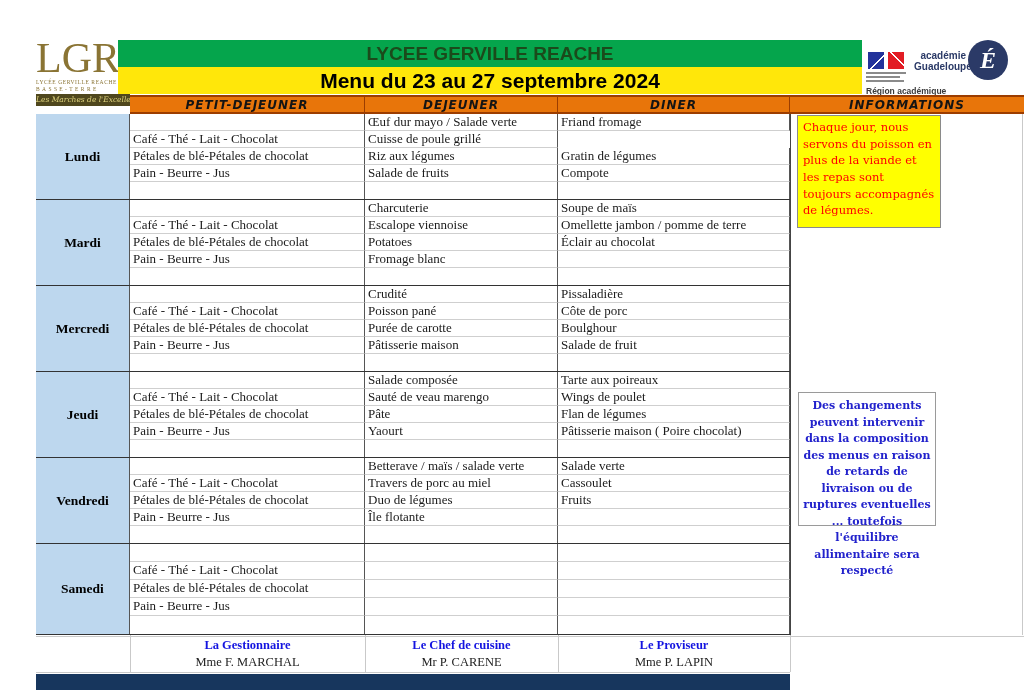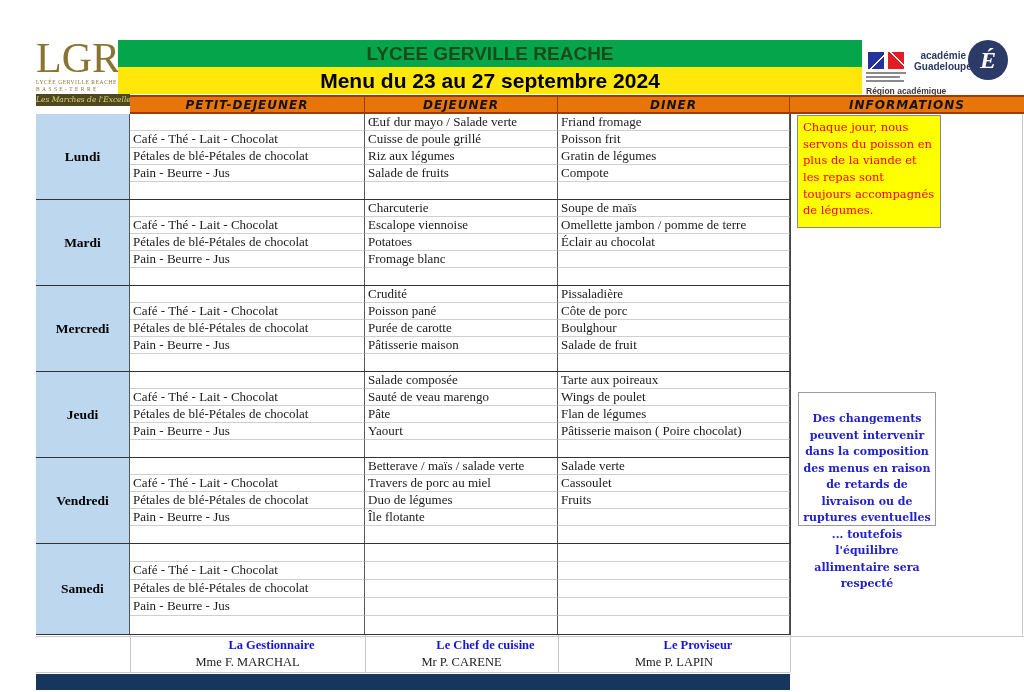--- a/index.html
+++ b/index.html
@@ -58,27 +58,27 @@
   .mc.last{border-bottom:none;}
 
   
   .info-left-line{position:absolute;left:790px;top:114px;width:0;height:521px;border-left:1px solid #444;}
   .info-right-line{position:absolute;left:1022px;top:114px;width:0;height:521px;border-left:1px solid #c9c9c9;}
   .note-yellow{position:absolute;left:797px;top:115px;width:144px;height:113px;background:#FFFF00;
                border:1px solid #8a8a8a;color:#FF0000;font-family:"DejaVu Serif",serif;font-weight:normal;
                font-size:11.5px;line-height:1.45;padding:3px 5px;box-sizing:border-box;}
   .note-blue{position:absolute;left:798px;top:392px;width:138px;height:134px;background:#fff;
              border:1px solid #9a9a9a;color:#2222CC;font-family:"DejaVu Serif",serif;font-weight:bold;
-             font-size:11px;line-height:1.5;text-align:center;padding:18px 3px;box-sizing:border-box;}
+             font-size:11px;line-height:1.5;text-align:center;padding:5px 3px;box-sizing:border-box;}
 
   
   .sig-row{position:absolute;left:130px;width:660px;display:flex;}
   .sig-cell{text-align:center;}
   .sc0{width:235px;} .sc1{width:193px;} .sc2{width:232px;}
-  #sig-titles{top:638px;color:#1414E0;font-weight:bold;font-size:12.5px;margin-left:24px;}
+  #sig-titles{top:638px;color:#1414E0;font-weight:bold;font-size:12.5px;}
   #sig-names{top:655px;color:#222;font-size:12.5px;}
   .sig-hline{position:absolute;left:36px;width:988px;height:0;border-top:1px solid #c9c9c9;}
   .sig-vline{position:absolute;top:635px;height:37px;width:0;border-left:1px solid #c9c9c9;}
 
   
   .navy-bar{position:absolute;left:36px;top:674px;width:754px;height:16px;background:#17365D;}
 </style>
 </head>
 <body>
 
@@ -118,21 +118,20 @@
   </div>
 
   <div id="menu-grid">
       <div class="day-block">
         <div class="day-cell">Lundi</div>
         <div class="mc" style="grid-area: 1 / 2;"></div>
         <div class="mc" style="grid-area: 1 / 4;">Friand fromage</div>
         <div class="mc" style="grid-area: 1 / 3;">Œuf dur mayo / Salade verte</div>
         <div class="mc" style="grid-area: 2 / 2;">Café - Thé - Lait - Chocolat</div>
         <div class="mc" style="grid-area: 2 / 3;">Cuisse de poule grillé</div>
-        <div class="mc" style="grid-area: 2 / 4;">Poisson frit</div>
         <div class="mc" style="grid-area: 3 / 2;">Pétales de blé-Pétales de chocolat</div>
         <div class="mc" style="grid-area: 3 / 3;">Riz aux légumes</div>
         <div class="mc" style="grid-area: 3 / 4;">Gratin de légumes</div>
         <div class="mc" style="grid-area: 4 / 2;">Pain - Beurre - Jus</div>
         <div class="mc" style="grid-area: 4 / 3;">Salade de fruits</div>
         <div class="mc" style="grid-area: 4 / 4;">Compote</div>
         <div class="mc last" style="grid-area: 5 / 2;"></div>
         <div class="mc last" style="grid-area: 5 / 3;"></div>
         <div class="mc last" style="grid-area: 5 / 4;"></div>
       </div>

